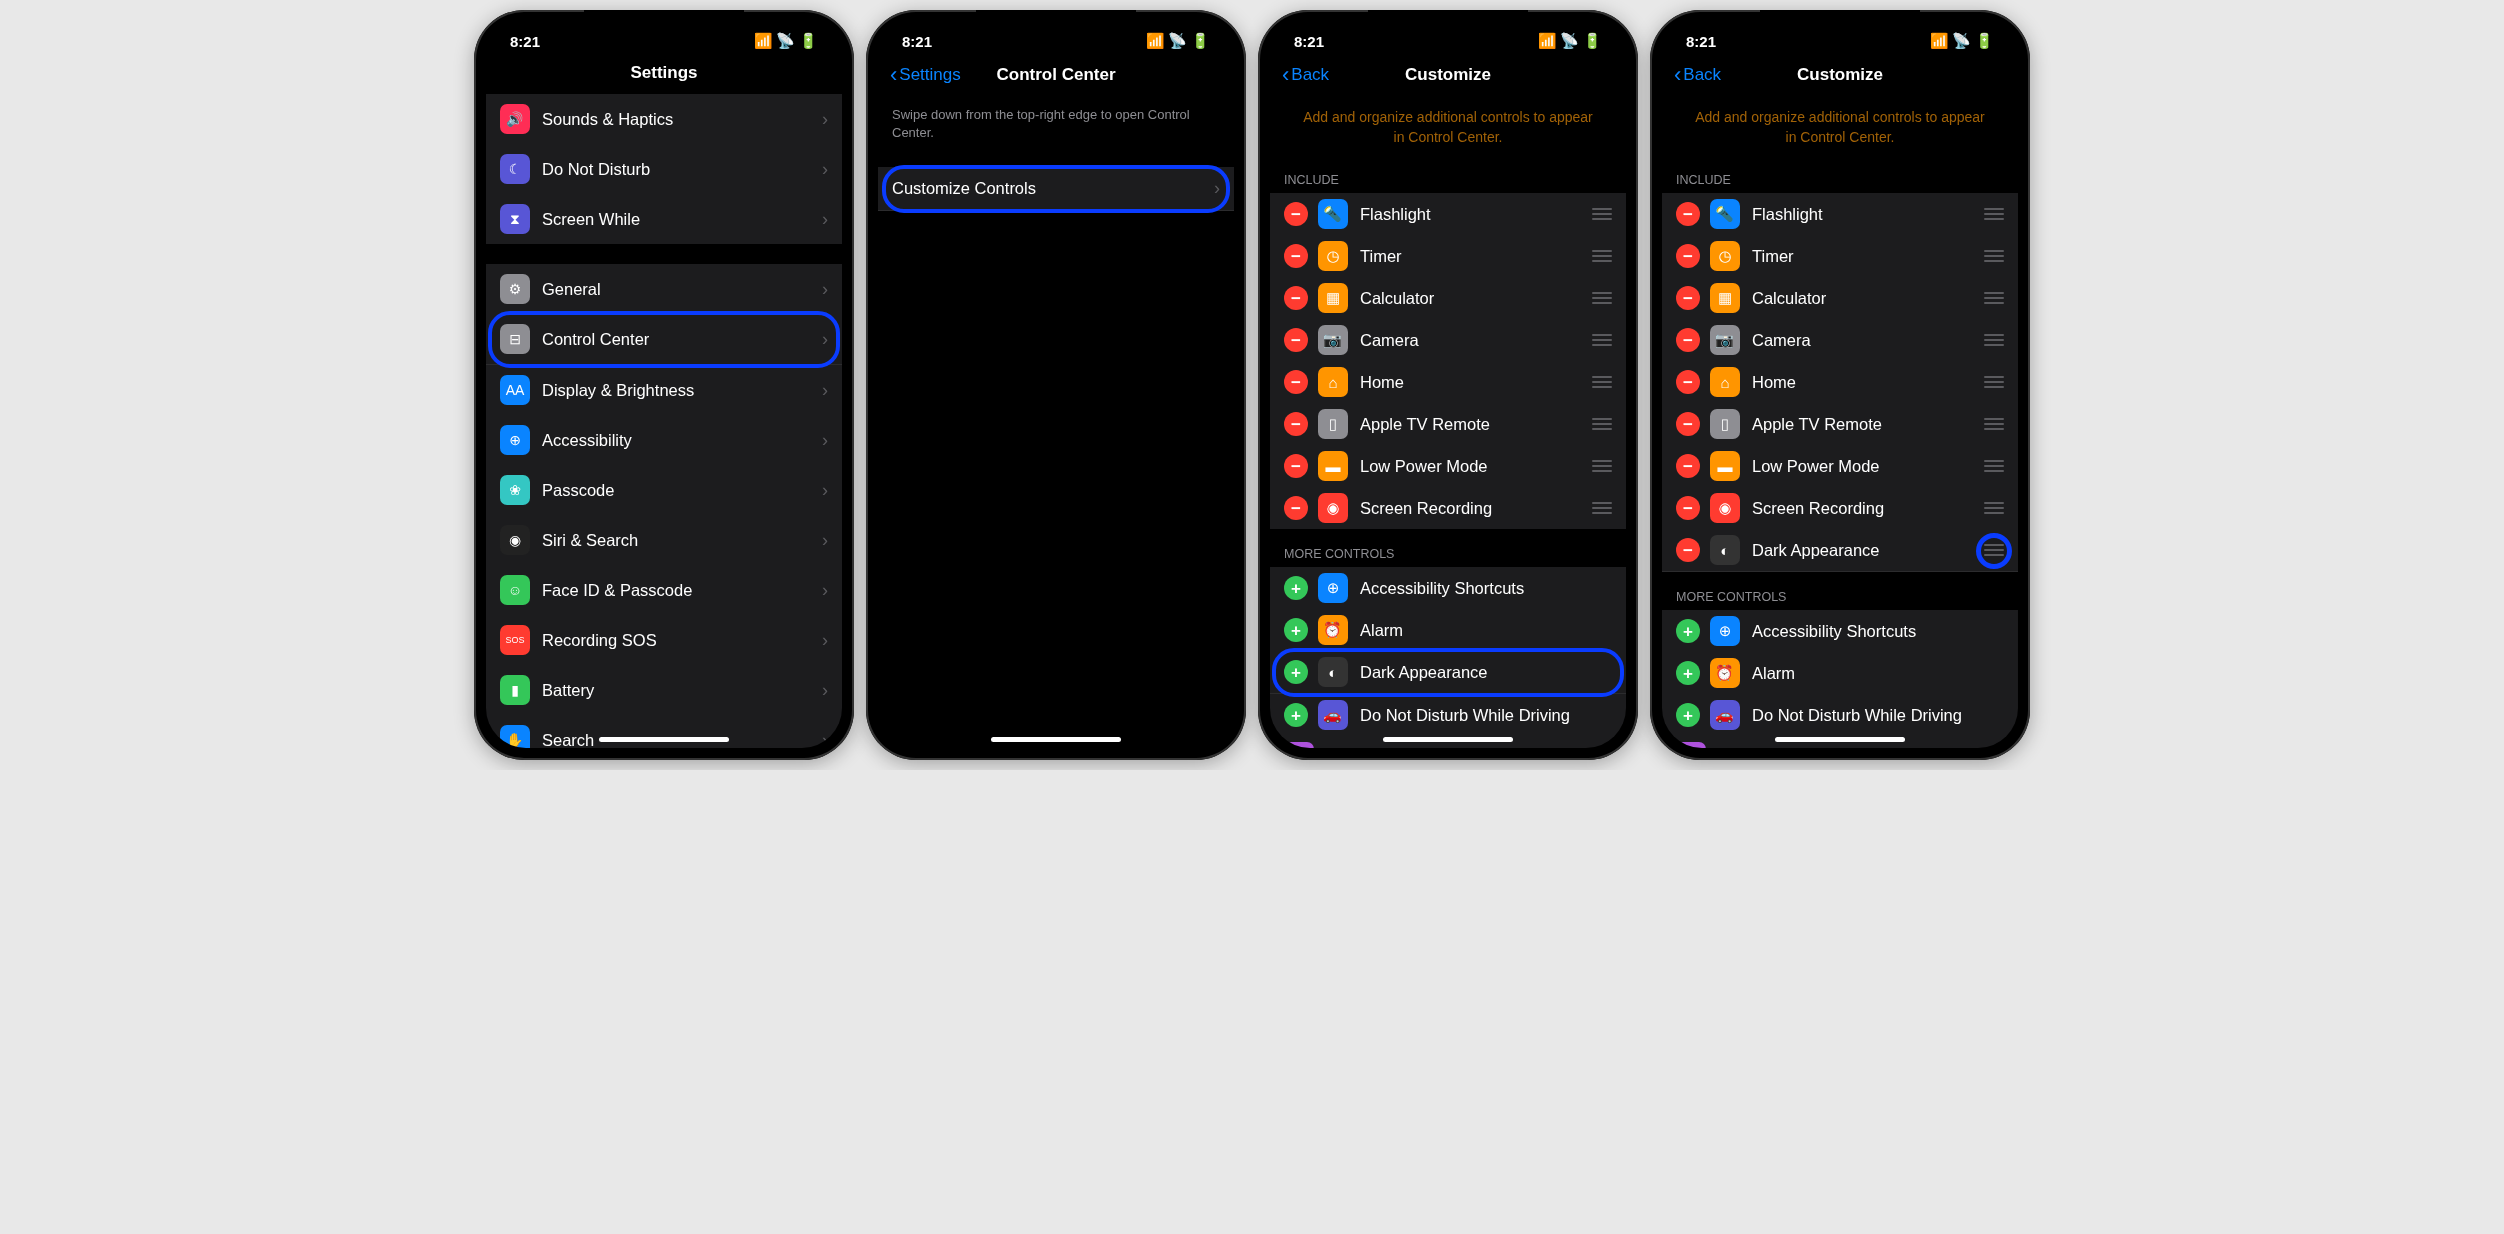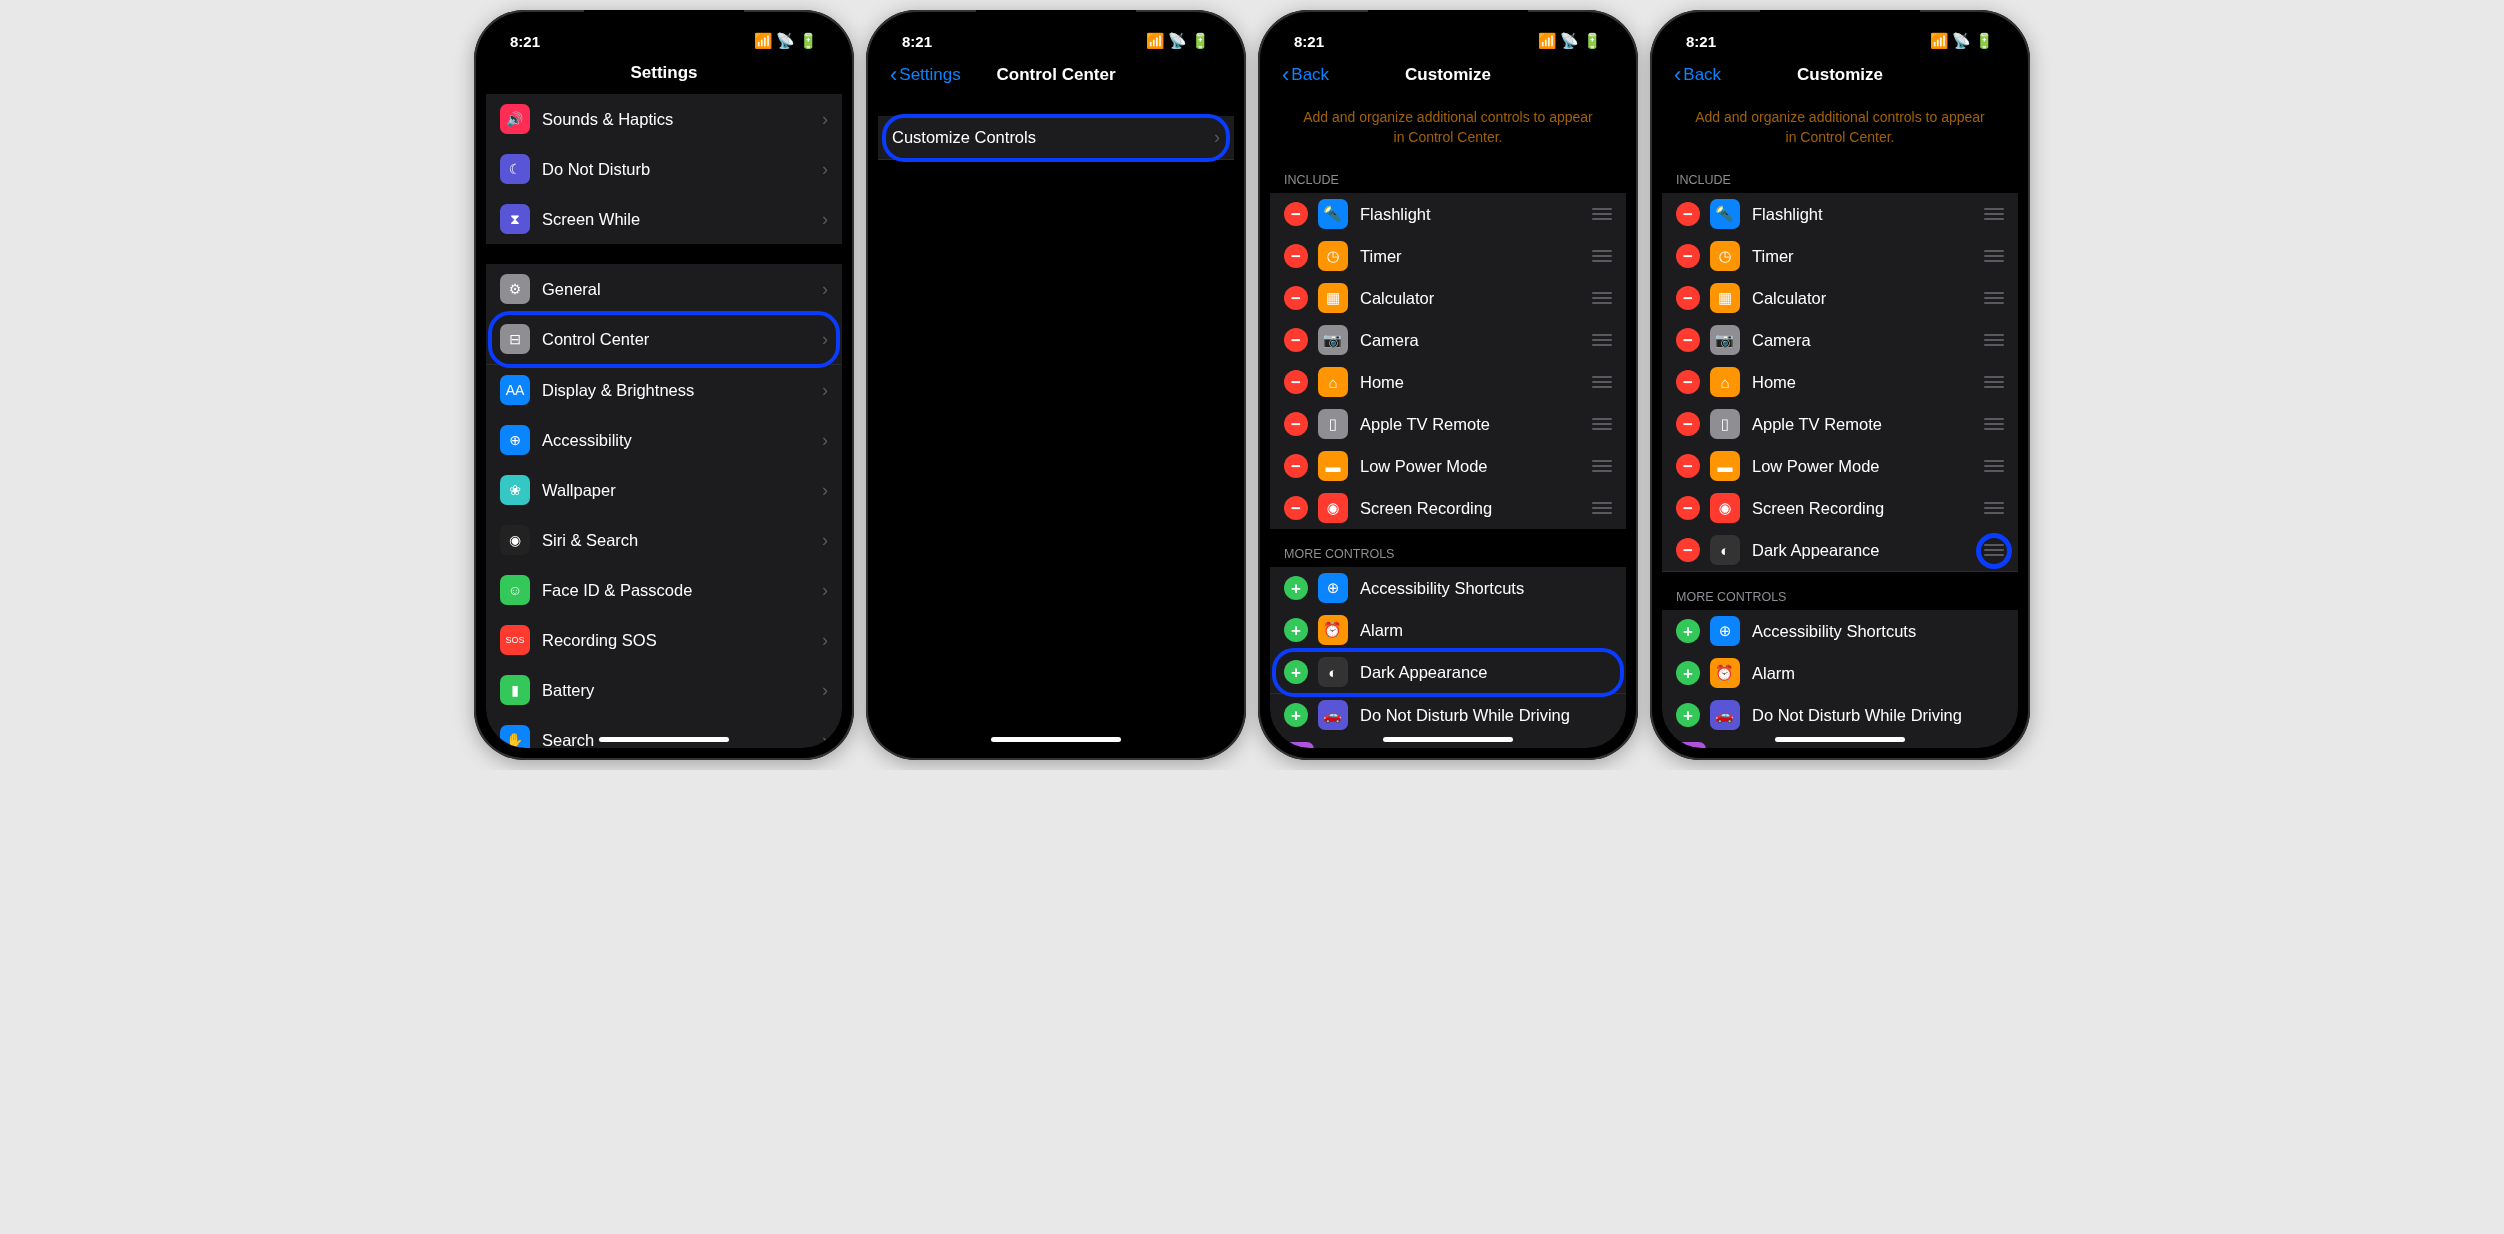--- a/index.html
+++ b/index.html
@@ -277,21 +277,21 @@
           <div style="position: relative;">
             <div class="row">
     <div class="row-icon" style="background:#0a84ff; font-size:14px">⊕</div>
     <div class="row-label">Accessibility</div>
     <div class="chevron">›</div>
   </div>
           </div>
           <div style="position: relative;">
             <div class="row">
     <div class="row-icon" style="background:#34c7c3; font-size:14px">❀</div>
-    <div class="row-label">Wallpaper</div>
+    <div class="row-label">Passcode</div>
     <div class="chevron">›</div>
   </div>
           </div>
           <div style="position: relative;">
             <div class="row">
     <div class="row-icon" style="background:#222; font-size:14px">◉</div>
     <div class="row-label">Siri &amp; Search</div>
     <div class="chevron">›</div>
   </div>
           </div>
@@ -341,20 +341,21 @@
       </span>
     </div>
     <div class="nav-bar">
       <div class="back-btn">
         <span class="back-chevron">‹</span>
         <span>Settings</span>
       </div>
       <div class="nav-title">Control Center</div>
     </div>
     <div class="content">
+      <div class="footer-text">Swipe down from the top-right edge to open Control Center.</div>
       <div style="position:relative; margin-top:18px;">
         <div class="row">
           <div class="row-label">Customize Controls</div>
           <div class="chevron">›</div>
         </div>
         <div class="highlight" style="left:4px; right:4px; top:-2px; bottom:-2px;"></div>
       </div>
     </div>
     <div class="home-indicator"></div>
   </div>

